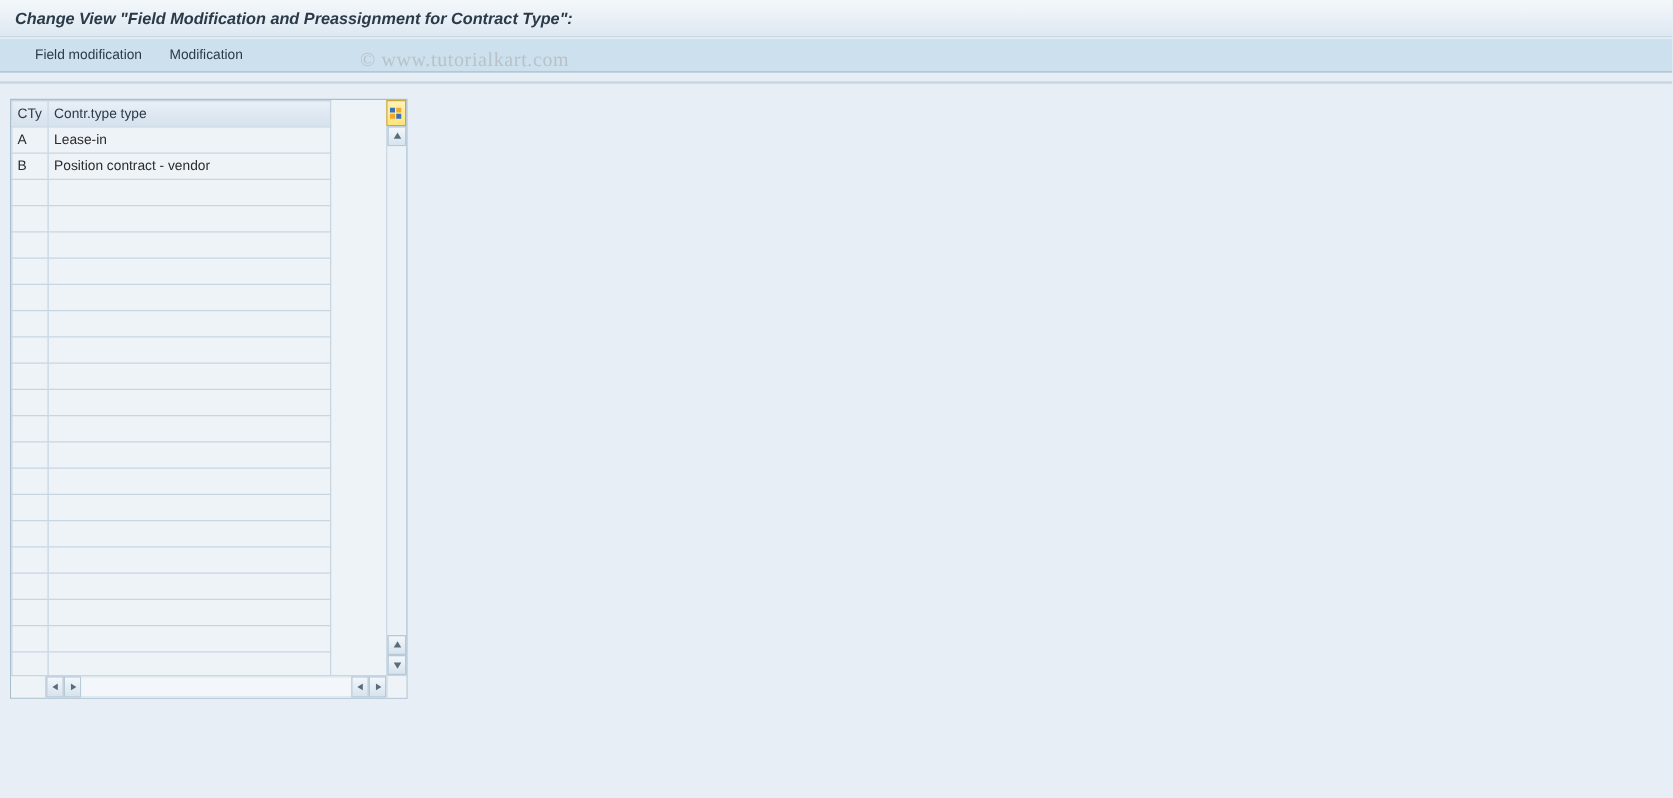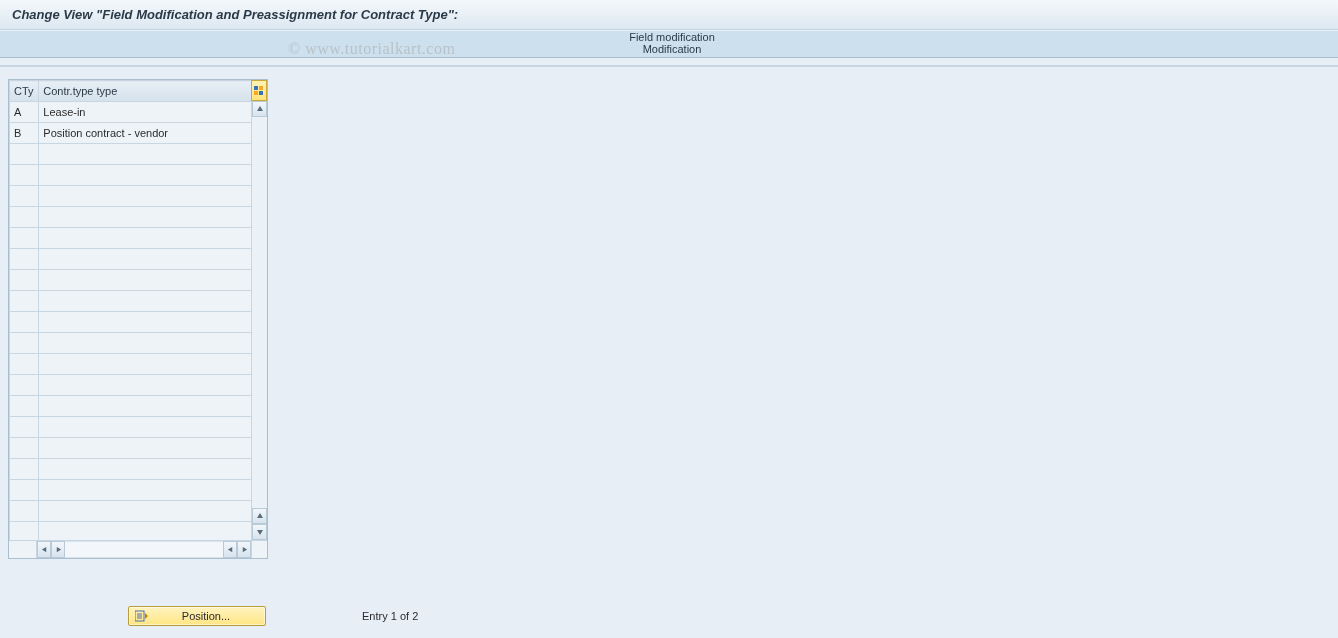--- a/index.html
+++ b/index.html
@@ -38,21 +38,20 @@
     top: 30px; left: 0; right: 0;
     height: 28px;
     background: #cde0ee;
     border-top: 1px solid #e9f2f9;
     border-bottom: 1px solid #a9bfcf;
     display: flex;
     align-items: center;
     padding-left: 28px;
     font-size: 11px;
     color: #2b3a48;
-    flex-direction: column;
   }
   .toolbar span { margin-right: 22px; cursor: default; }
 
   
   .watermark {
     position: absolute;
     top: 40px;
     left: 260px;
     font-size: 16px;
     color: rgba(170,170,170,0.55);
@@ -68,21 +67,21 @@
     top: 65px; left: 0; right: 0; bottom: 0;
     background: #e7eef5;
     border-top: 2px solid #c7d6e2;
   }
 
   
   .table-wrap {
     position: absolute;
     top: 12px;
     left: 8px;
-    width: 260px;
+    width: 318px;
     height: 480px;
     border: 1px solid #a9bfcf;
     background: #eef3f8;
     display: flex;
     flex-direction: column;
   }
   .grid-body-wrapper {
     flex: 1;
     position: relative;
     overflow: hidden;
@@ -375,29 +374,14 @@
         </div>
       <div class="marker-btn">
           <svg viewBox="0 0 8 8">
             <polygon points="2,1 7,4 2,7"></polygon>
           </svg>
         </div>
       <div class="corner"></div>
     </div>
   </div>
 
-  <div class="footer">
-    <div class="position-btn">
-      <span class="icon">
-        <svg width="14" height="12" viewBox="0 0 14 12">
-            <rect x="0" y="1" width="9" height="10" fill="none" stroke="#4a6fa5" stroke-width="1"></rect>
-            <line x1="2" y1="4" x2="7" y2="4" stroke="#4a6fa5"></line>
-            <line x1="2" y1="6" x2="7" y2="6" stroke="#4a6fa5"></line>
-            <line x1="2" y1="8" x2="7" y2="8" stroke="#4a6fa5"></line>
-            <polygon points="10,3 13,6 10,9" fill="#d97a00"></polygon>
-          </svg>
-      </span>
-      <span class="label">Position...</span>
-    </div>
-    <span class="entry-status">Entry 1 of 2</span>
-  </div>
 
 </div>
 
 </body></html>

